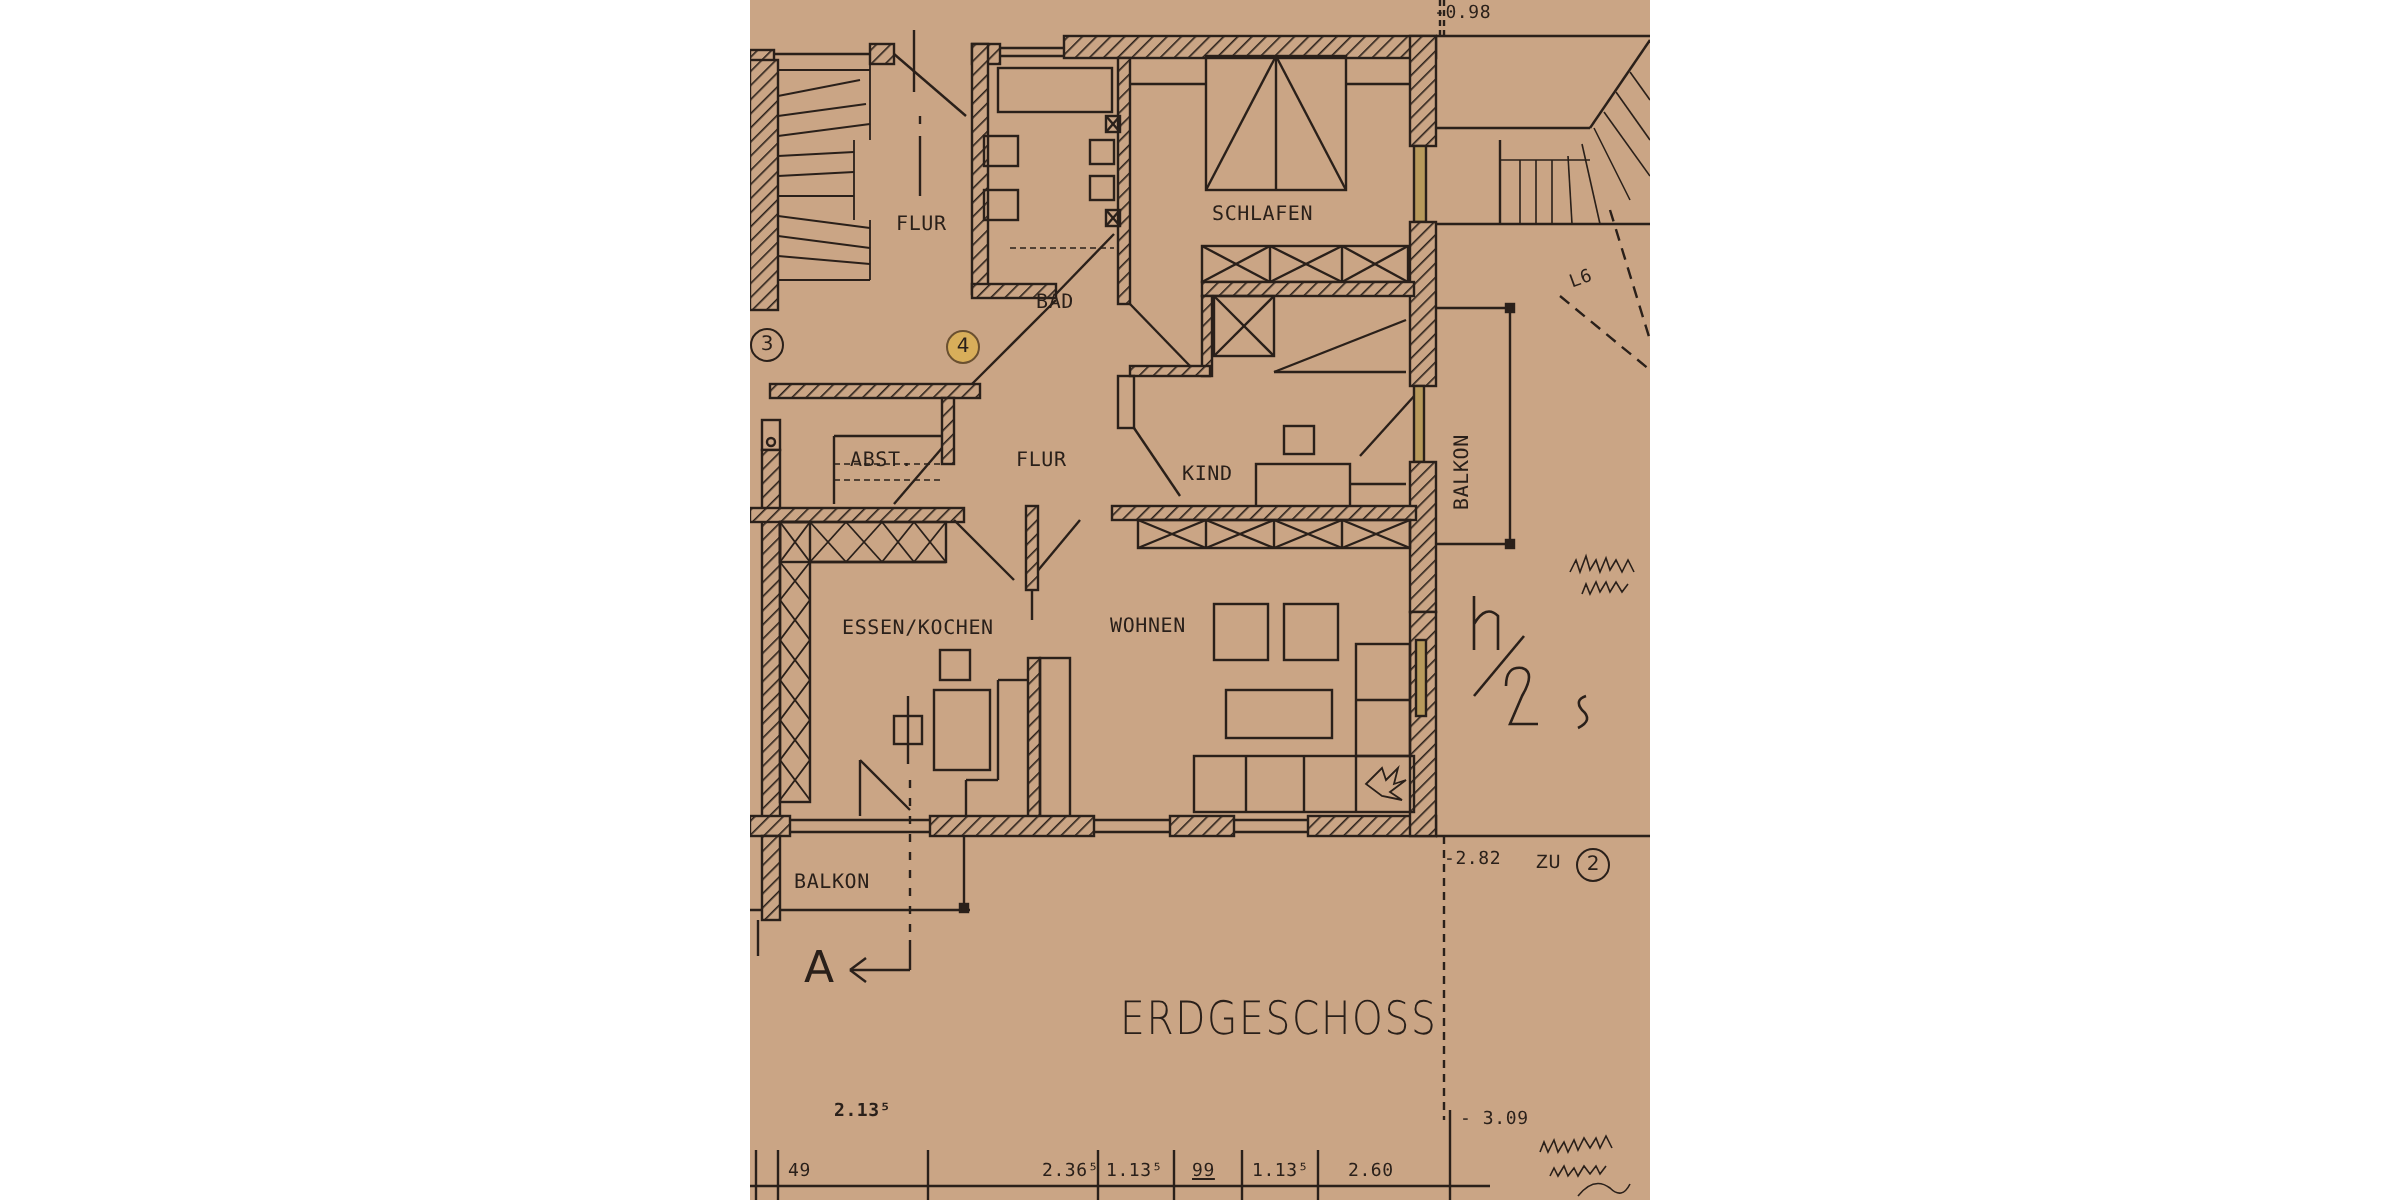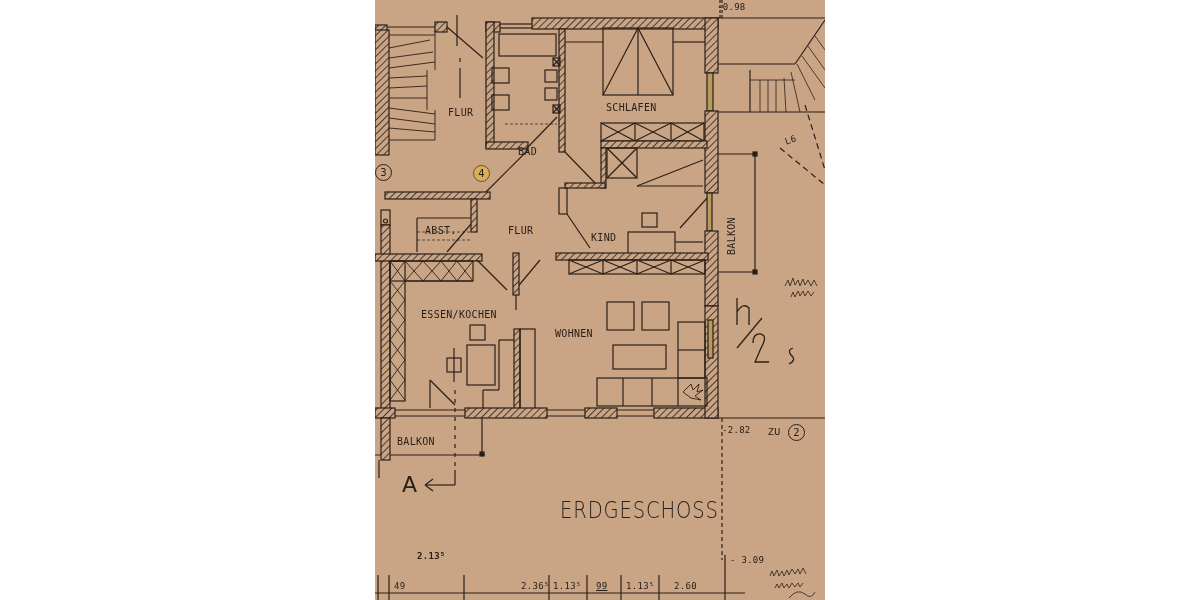--- a/index.html
+++ b/index.html
@@ -283,21 +283,21 @@
 </svg>
 
 <span class="lbl" style="left:73px;top:107px;">FLUR</span>
 <span class="lbl" style="left:143px;top:105px;margin-top:41px;">BAD</span>
 <span class="lbl" style="left:231px;top:102px;">SCHLAFEN</span>
 <span class="lbl" style="left:50px;top:225px;">ABST.</span>
 <span class="lbl" style="left:133px;top:225px;">FLUR</span>
 <span class="lbl" style="left:216px;top:232px;">KIND</span>
 <span class="lbl vert" style="left:351px;top:255px;">BALKON</span>
 <span class="lbl" style="left:46px;top:309px;">ESSEN/KOCHEN</span>
-<span class="lbl" style="left:180px;top:308px;margin-top:20px;">WOHNEN</span>
+<span class="lbl" style="left:180px;top:308px;">WOHNEN</span>
 <span class="lbl" style="left:22px;top:436px;">BALKON</span>
 
 <span class="circ" style="left:0px;top:164px;">3</span>
 <span class="circ gold" style="left:98px;top:165px;">4</span>
 <span class="lbl" style="left:393px;top:427px;font-family:Liberation Mono, monospace;">ZU</span>
 <span class="circ" style="left:413px;top:424px;">2</span>
 <span class="hand" style="left:27px;top:472px;font-size:22px;">A</span>
 <span class="lbl dim" style="left:410px;top:135px;transform:rotate(-20deg);">L6</span>
 
 <span class="lbl dim" style="left:342px;top:2px;">-0.98</span>

